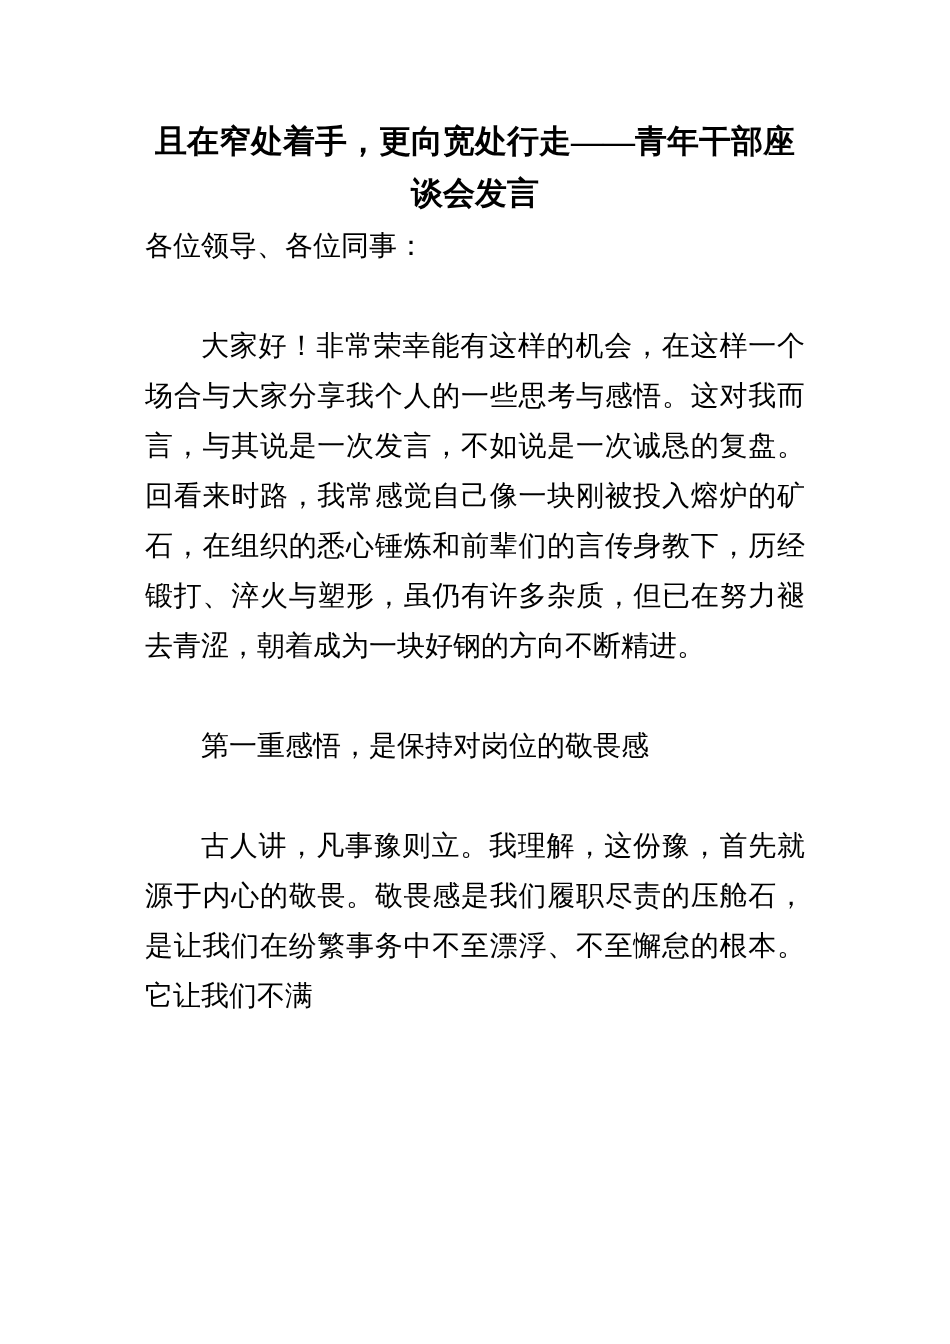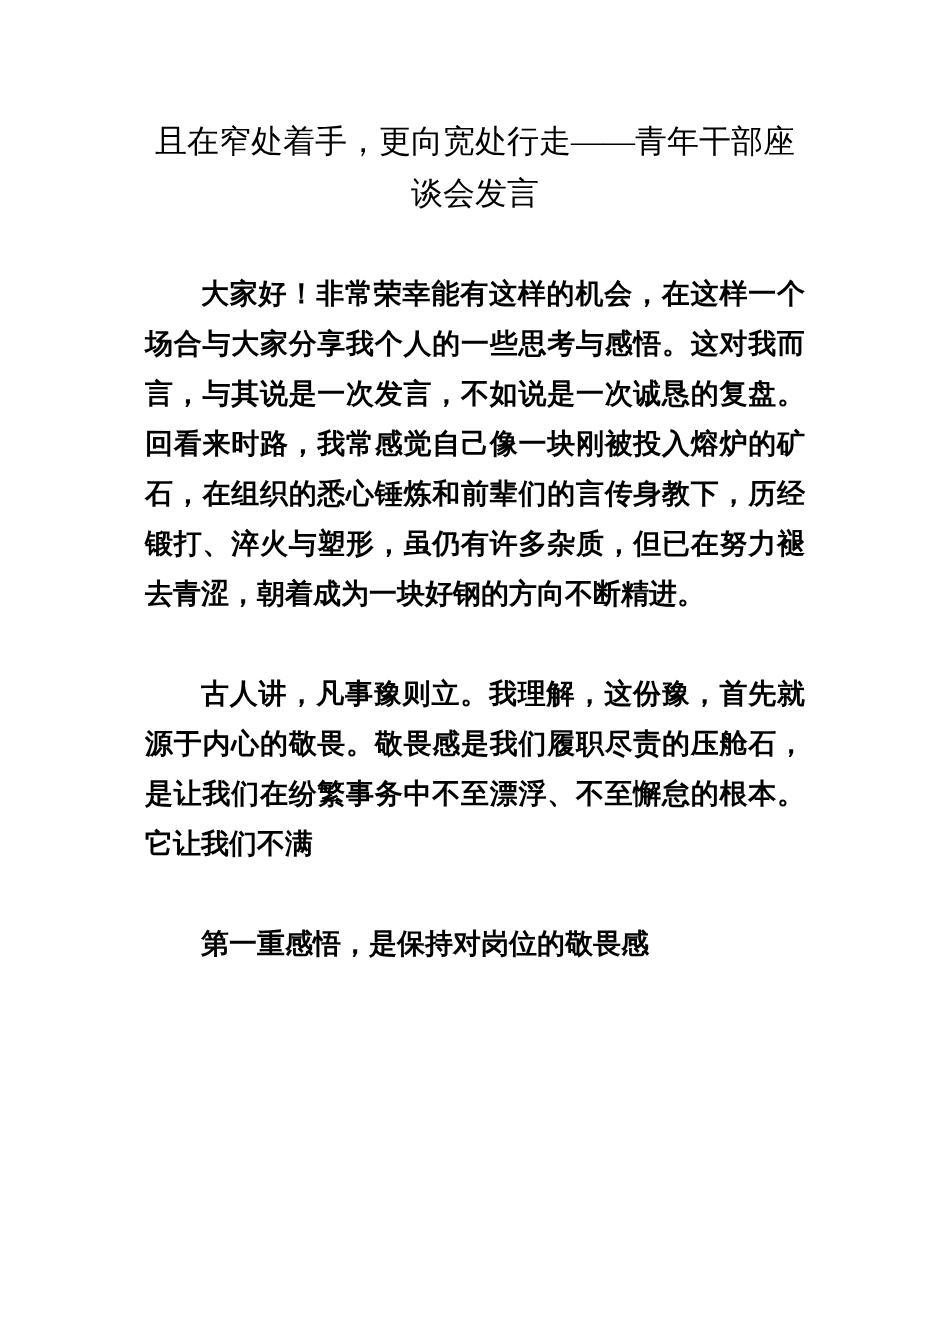--- a/index.html
+++ b/index.html
@@ -20,61 +20,61 @@
     width: 950px;
     height: 1344px;
     background: #ffffff;
     padding: 0 145px;
   }
 
   .doc-title {
     margin-top: 115px;
     font-size: 32px;
     line-height: 52px;
-    font-weight: normal;
+    font-weight: bold;
     text-align: center;
     letter-spacing: 0;
   }
 
   .doc-body {
     font-size: 28px;
     line-height: 50px;
     text-align: justify;
     text-justify: inter-ideograph;
   }
 
   .greeting {
     margin-top: 2px;
     text-indent: 0;
   }
 
   .para {
     margin-top: 50px;      
     text-indent: 2em;      
-    font-weight: bold;
   }
 
   .section-heading {
     margin-top: 50px;
     text-indent: 2em;
     text-align: left;      
   }
 </style>
 </head>
 <body>
 
 <div class="page">
 
   <h1 class="doc-title">且在窄处着手，更向宽处行走——青年干部座谈会发言</h1>
 
   <div class="doc-body">
 
+    <p class="greeting">各位领导、各位同事：</p>
 
     <p class="para">大家好！非常荣幸能有这样的机会，在这样一个场合与大家分享我个人的一些思考与感悟。这对我而言，与其说是一次发言，不如说是一次诚恳的复盘。回看来时路，我常感觉自己像一块刚被投入熔炉的矿石，在组织的悉心锤炼和前辈们的言传身教下，历经锻打、淬火与塑形，虽仍有许多杂质，但已在努力褪去青涩，朝着成为一块好钢的方向不断精进。</p>
 
 
+    <p class="para section-heading">第一重感悟，是保持对岗位的敬畏感</p>
+
     <p class="para">古人讲，凡事豫则立。我理解，这份豫，首先就源于内心的敬畏。敬畏感是我们履职尽责的压舱石，是让我们在纷繁事务中不至漂浮、不至懈怠的根本。它让我们不满</p>
-
-    <p class="para section-heading">第一重感悟，是保持对岗位的敬畏感</p>
 
   </div>
 
 </div>
 
 </body></html>

